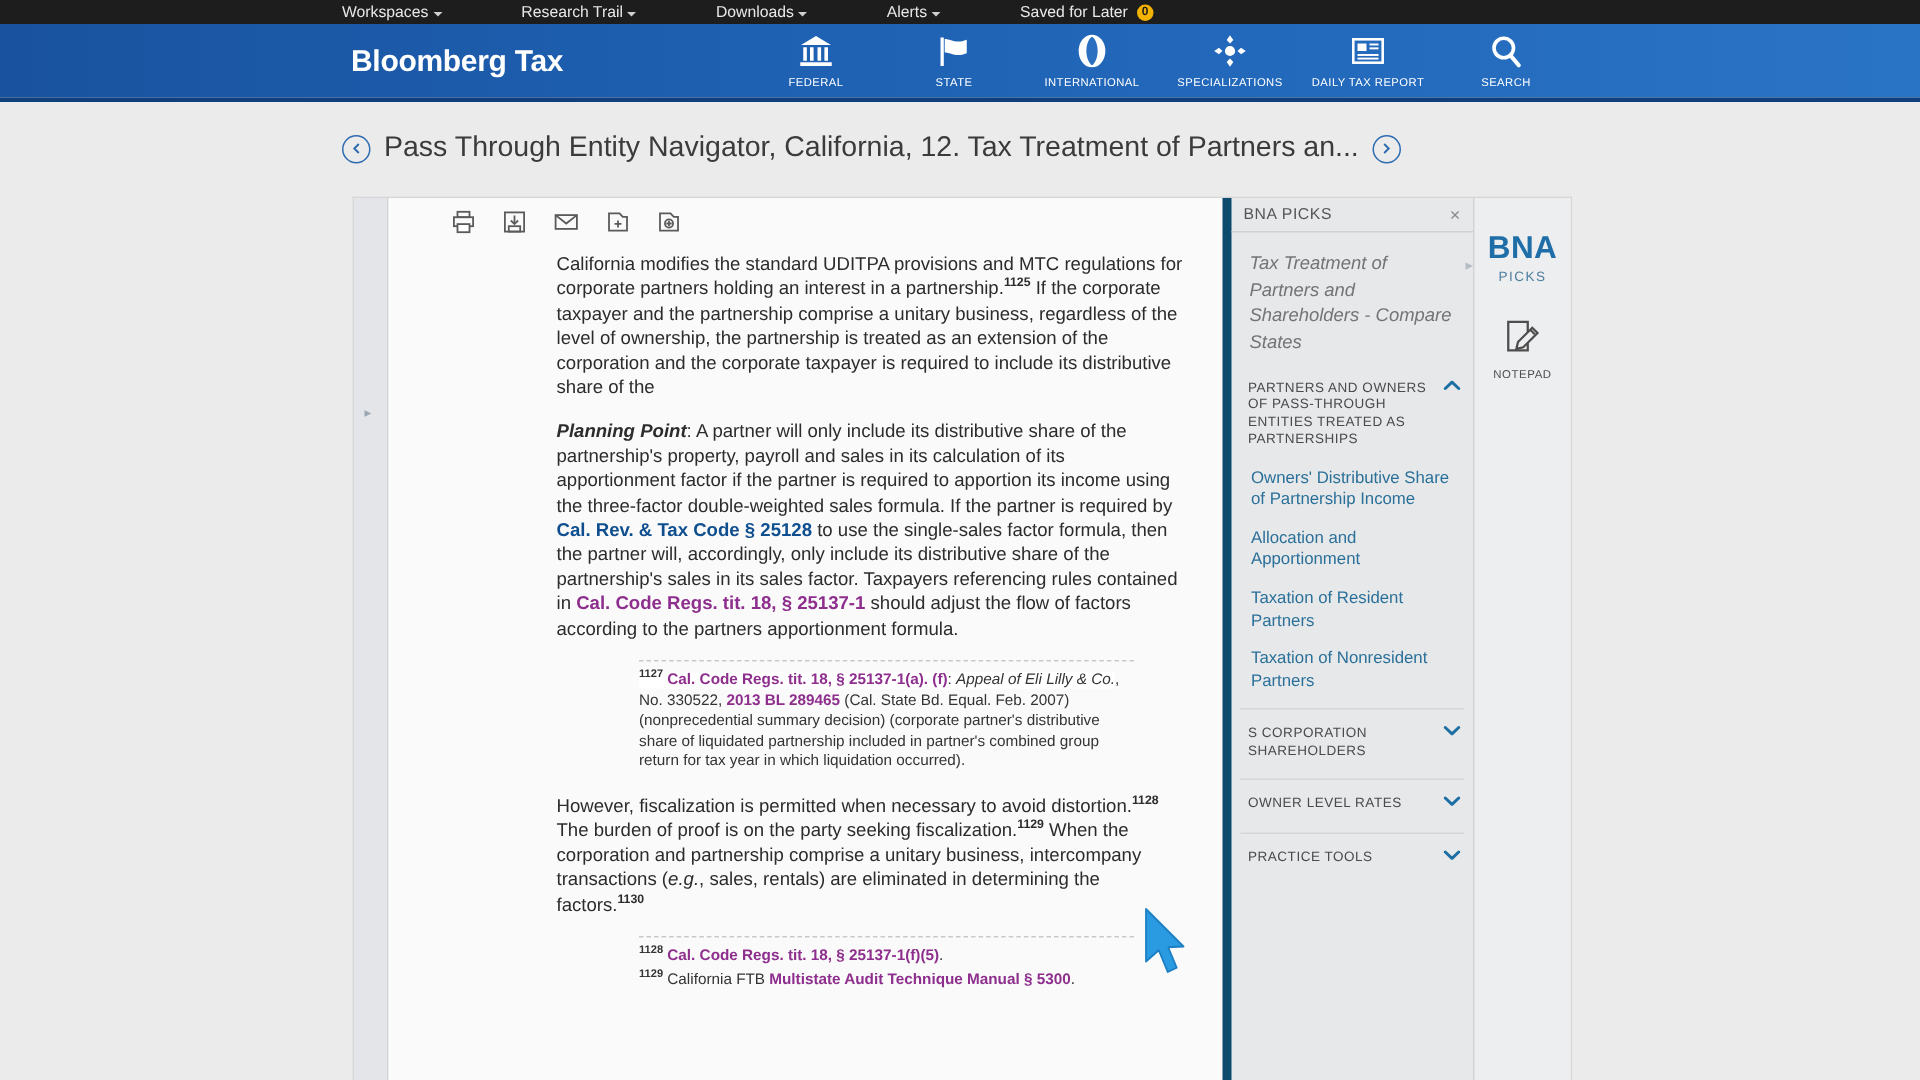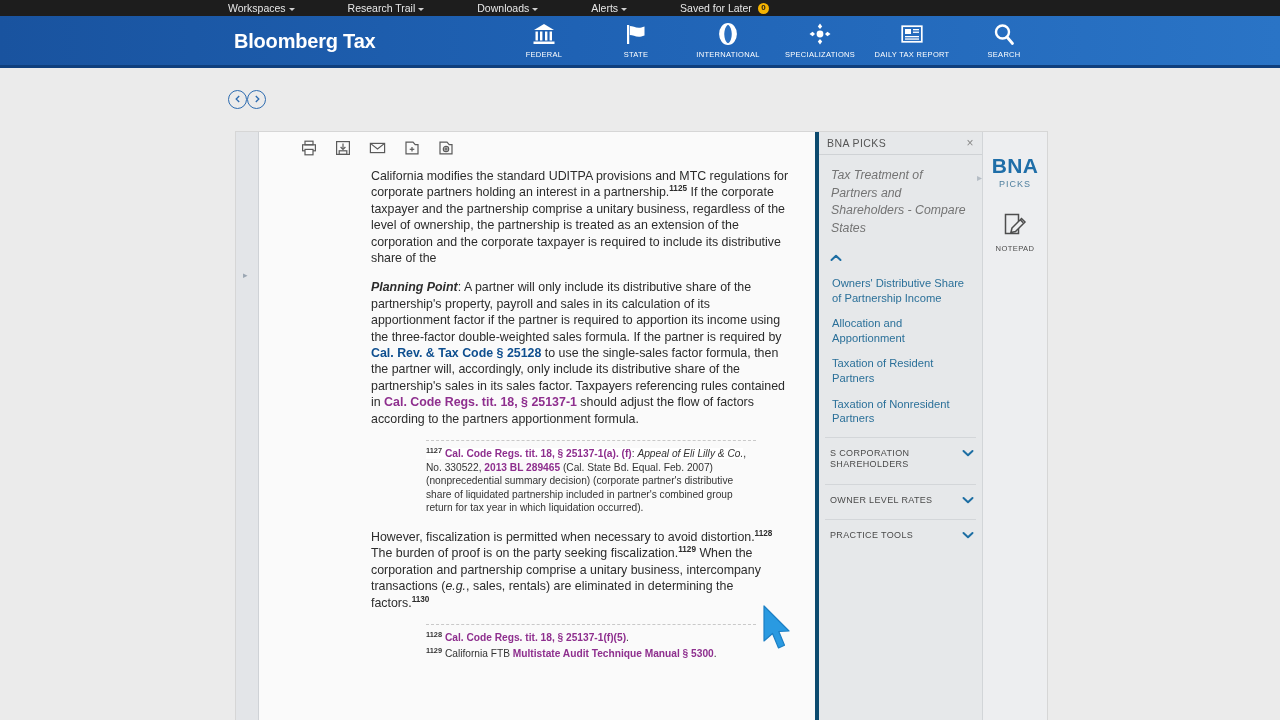--- a/index.html
+++ b/index.html
@@ -112,21 +112,21 @@
     width: 330px; font-size: 10.2px; line-height: 13.6px; color: #343434;
   }
   .fnote-line { margin-bottom: 2px; }
   .fn-num { font-size: 7.4px; font-weight: bold; vertical-align: super; line-height: 0; }
   .hl-white { background: #ffffff; }
   .it { font-style: italic; }
   .bd { font-weight: bold; }
   
   .picks-panel {
     width: 167px; flex: 0 0 auto; background: #e6e8ea;
-    border-left: 4px solid #0c4a6e; position: relative;
+    border-left: 6px solid #0c4a6e; position: relative;
   }
   .picks-head {
     height: 23px; border-bottom: 1px solid #cfd2d5;
     display: flex; align-items: center; padding: 0 8px;
     font-size: 10.5px; color: #555; letter-spacing: 0.4px;
   }
   .picks-close { margin-left: auto; color: #8a8a8a; font-size: 12px; cursor: pointer; }
   .picks-sub {
     padding: 12px 12px 6px 12px; font-size: 12.3px; line-height: 17.5px;
     font-style: italic; color: #747474;
@@ -277,20 +277,21 @@
     </div>
   </div>
 </div>
 
 <div class="title-row">
   <div class="circ-btn">
     <svg width="8" height="8" viewBox="0 0 8 8">
         <polyline points="5.2,1 2.2,4 5.2,7" fill="none" stroke="#2d6bb0" stroke-width="1.3"></polyline>
       </svg>
   </div>
+  <div class="doc-title">Pass Through Entity Navigator, California, 12. Tax Treatment of Partners an...</div>
   <div class="circ-btn">
     <svg width="8" height="8" viewBox="0 0 8 8">
         <polyline points="2.8,1 5.8,4 2.8,7" fill="none" stroke="#2d6bb0" stroke-width="1.3"></polyline>
       </svg>
   </div>
 </div>
 
 <div class="page-frame">
 
   <div class="left-rail">
@@ -368,20 +369,21 @@
   </div>
 
   <div class="picks-panel">
     <div class="picks-head">
       <span>BNA PICKS</span>
       <span class="picks-close">×</span>
     </div>
     <div class="picks-sub">Tax Treatment of Partners and Shareholders - Compare States</div>
 
     <div class="sec-head">
+      <span class="txt">PARTNERS AND OWNERS OF PASS-THROUGH ENTITIES TREATED AS PARTNERSHIPS</span>
       <span class="chev">
         <svg width="12" height="8" viewBox="0 0 12 8">
             <polyline points="1.5,6 6,1.8 10.5,6" fill="none" stroke="#1d6ea3" stroke-width="2" stroke-linecap="round" stroke-linejoin="round"></polyline>
           </svg>
       </span>
     </div>
     <a class="pick-link">Owners' Distributive Share of Partnership Income</a>
     <a class="pick-link">Allocation and Apportionment</a>
     <a class="pick-link">Taxation of Resident Partners</a>
     <a class="pick-link">Taxation of Nonresident Partners</a>

